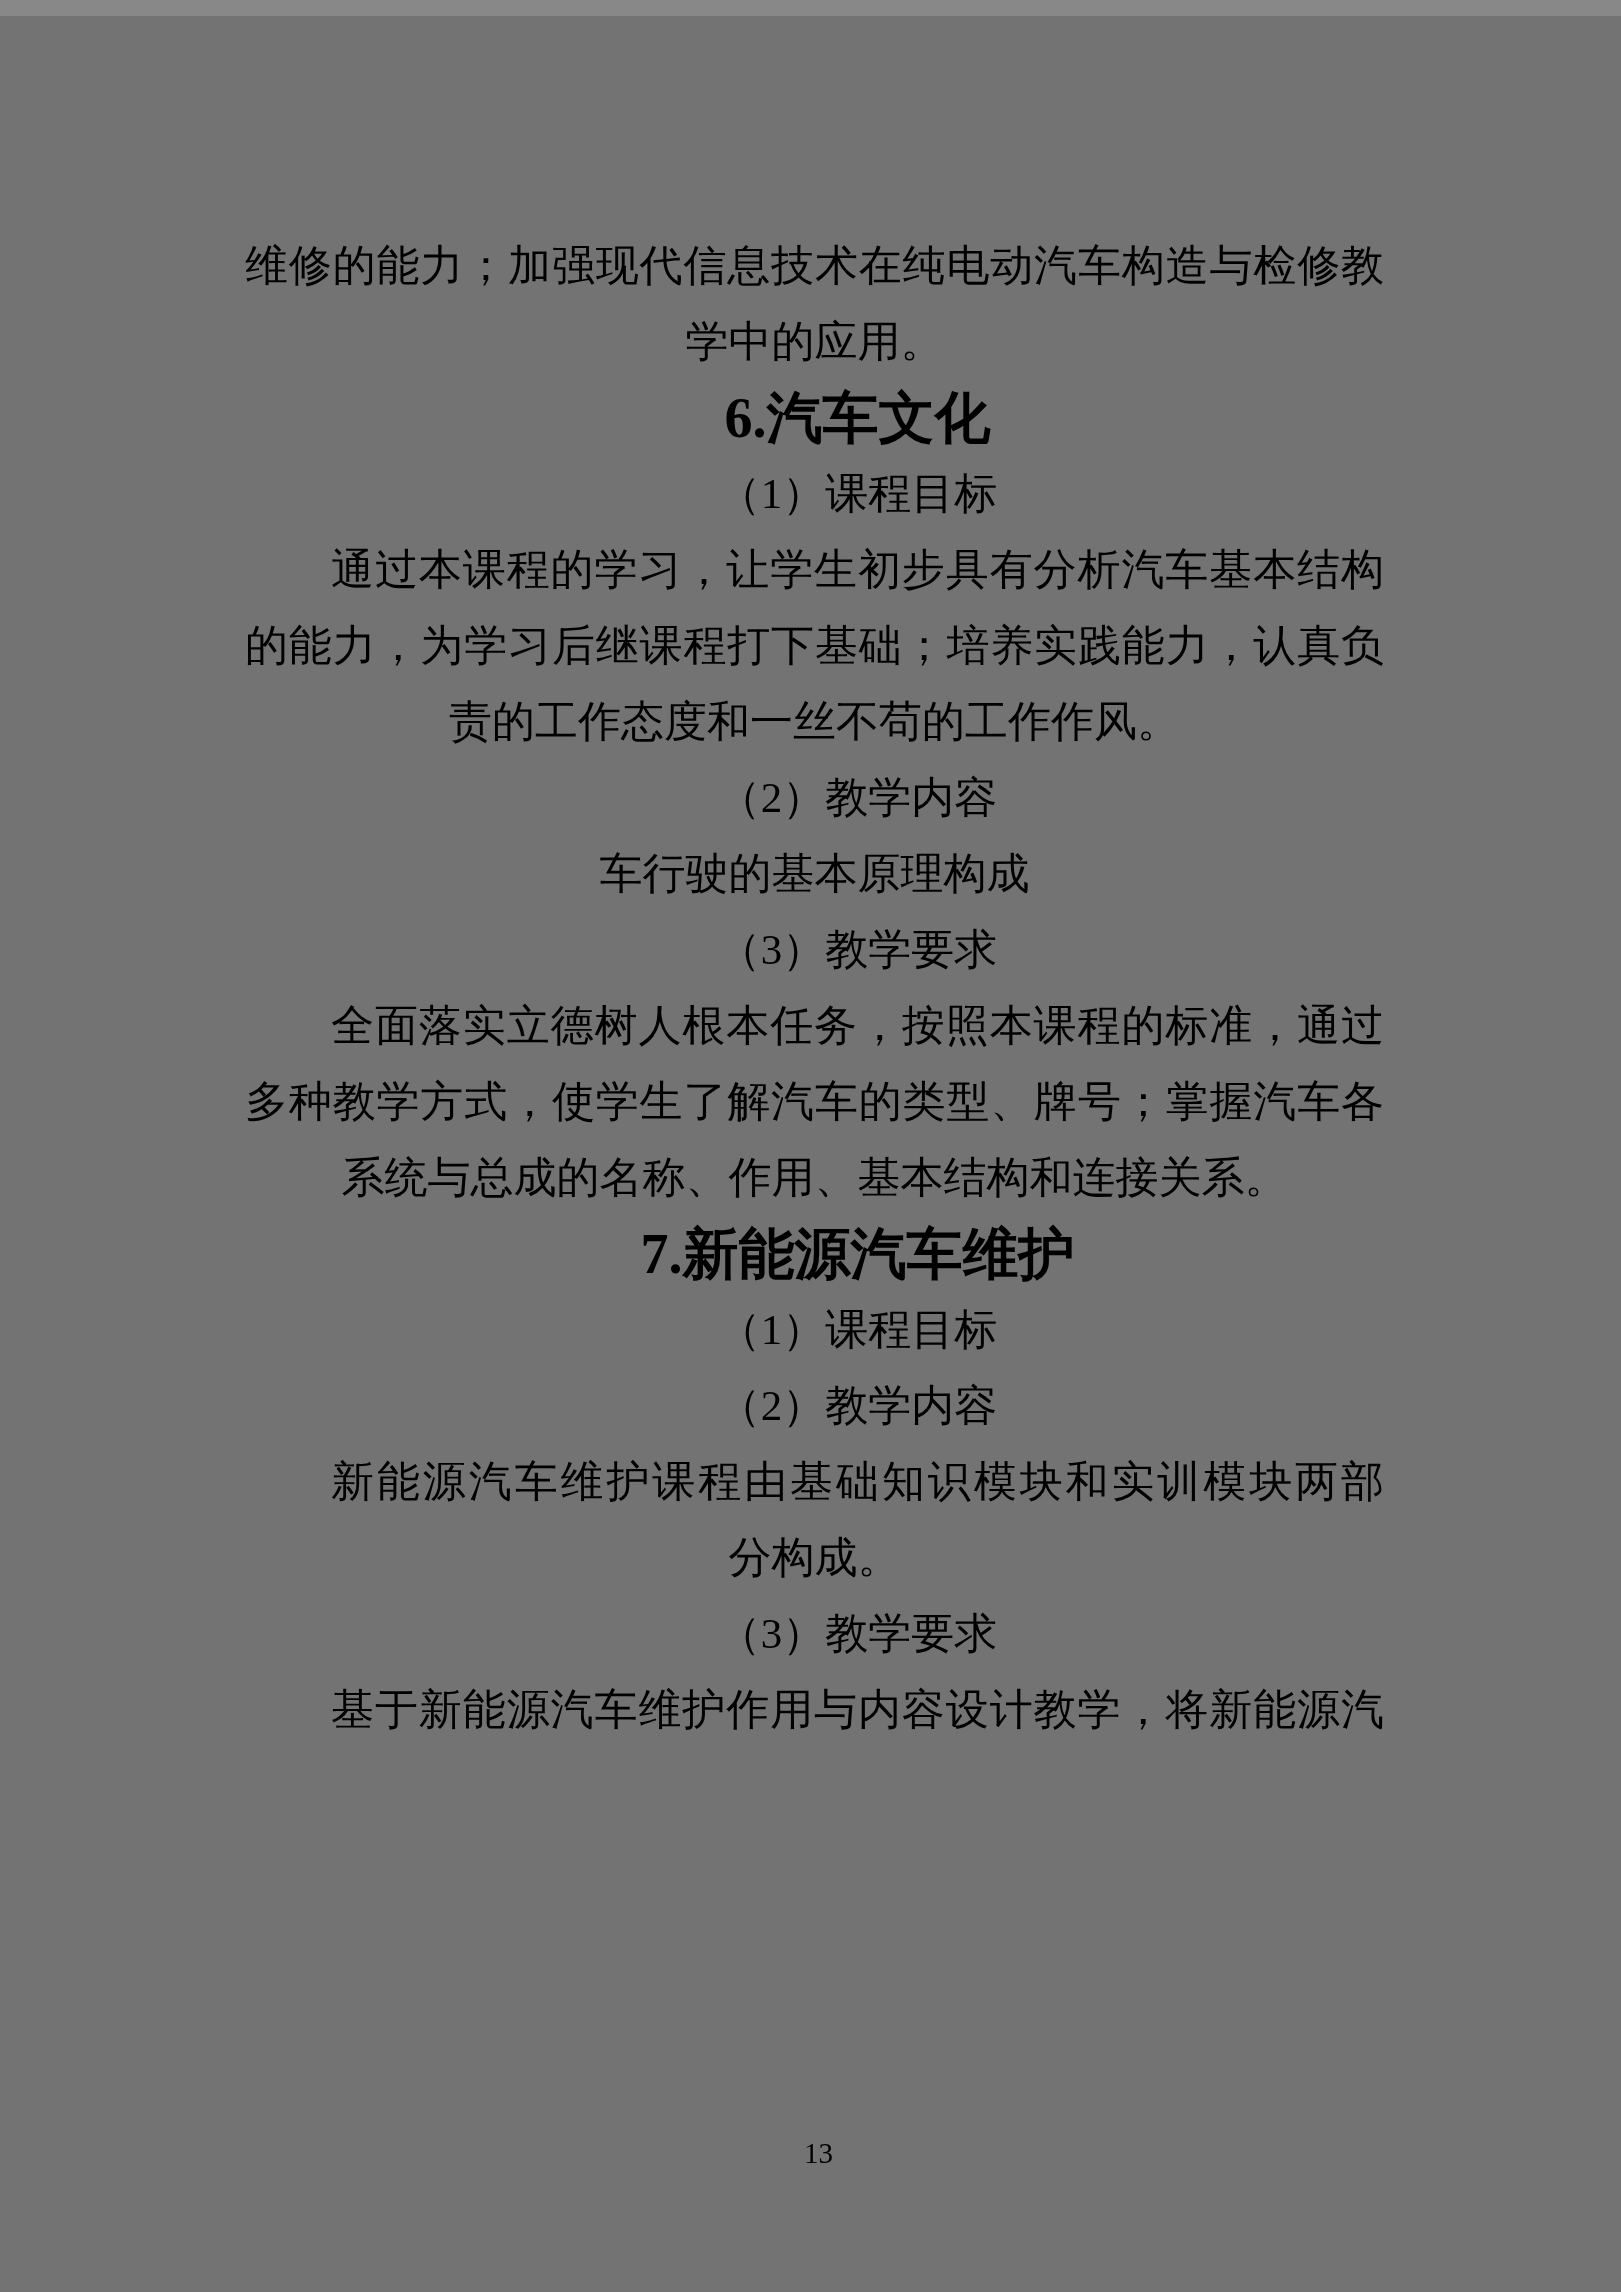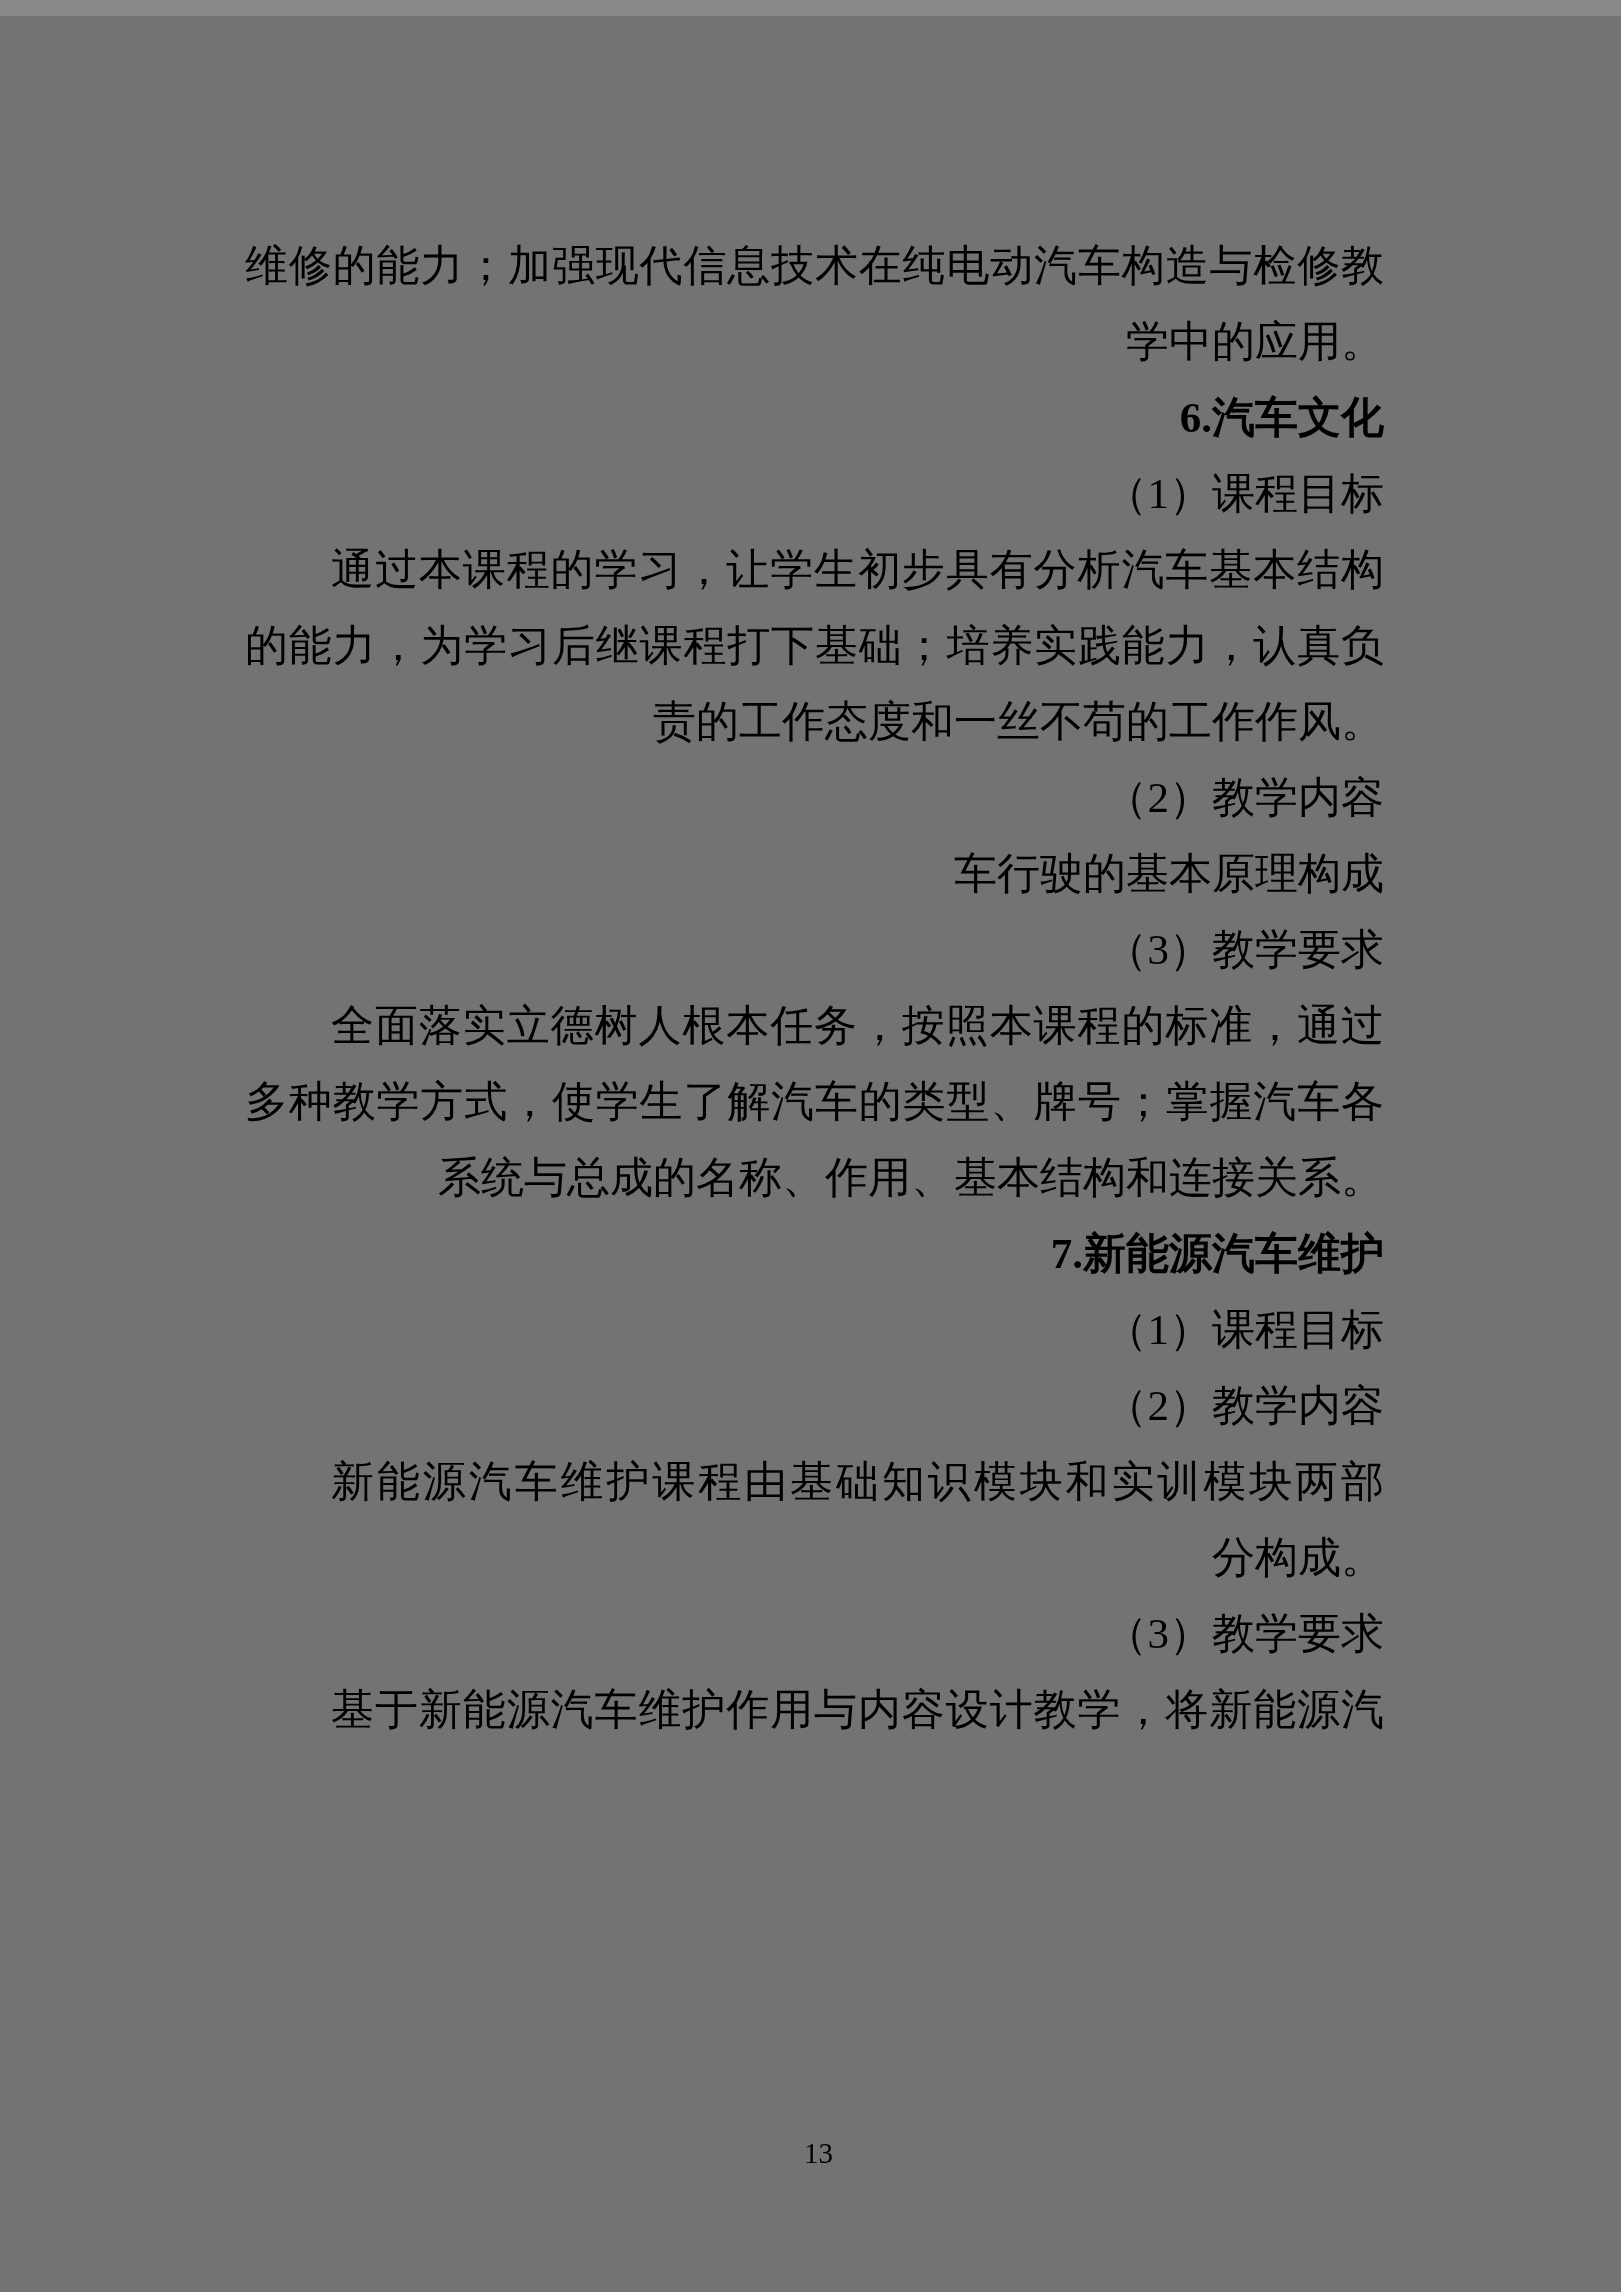--- a/index.html
+++ b/index.html
@@ -23,32 +23,32 @@
     left: 245px;
     top: 212px;
     width: 1139px;
   }
   .line {
     height: 76px;
     line-height: 76px;
     font-size: 43px;
     letter-spacing: 0;
     color: #000000;
-    text-align: right;
+    text-align: center;
   }
   .line.j {
     text-align: justify;
     text-align-last: justify;
   }
   .line.ind {
     text-indent: 86px;
   }
   .line.bold {
     font-weight: bold;
-    font-size: 43px;
+    font-size: 56px;
   }
   .page-number {
     position: absolute;
     left: 8px;
     top: 2121px;
     width: 100%;
     text-align: center;
     font-size: 29px;
     font-family: "Liberation Serif", "DejaVu Serif", serif;
     color: #000000;

